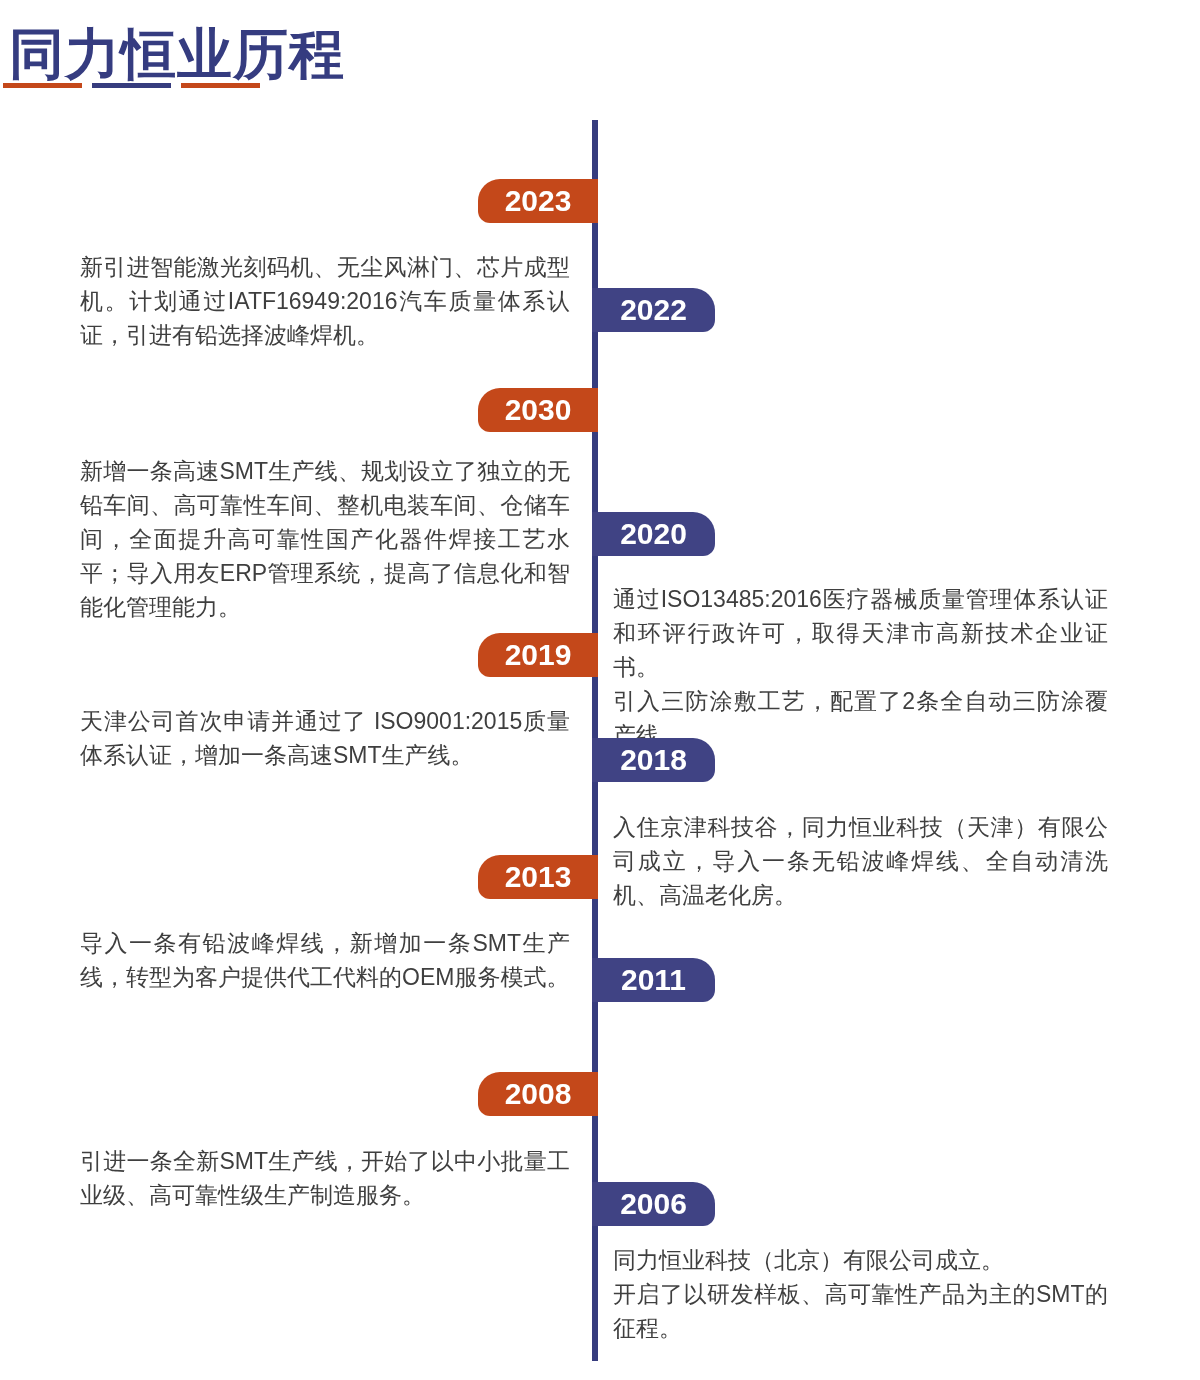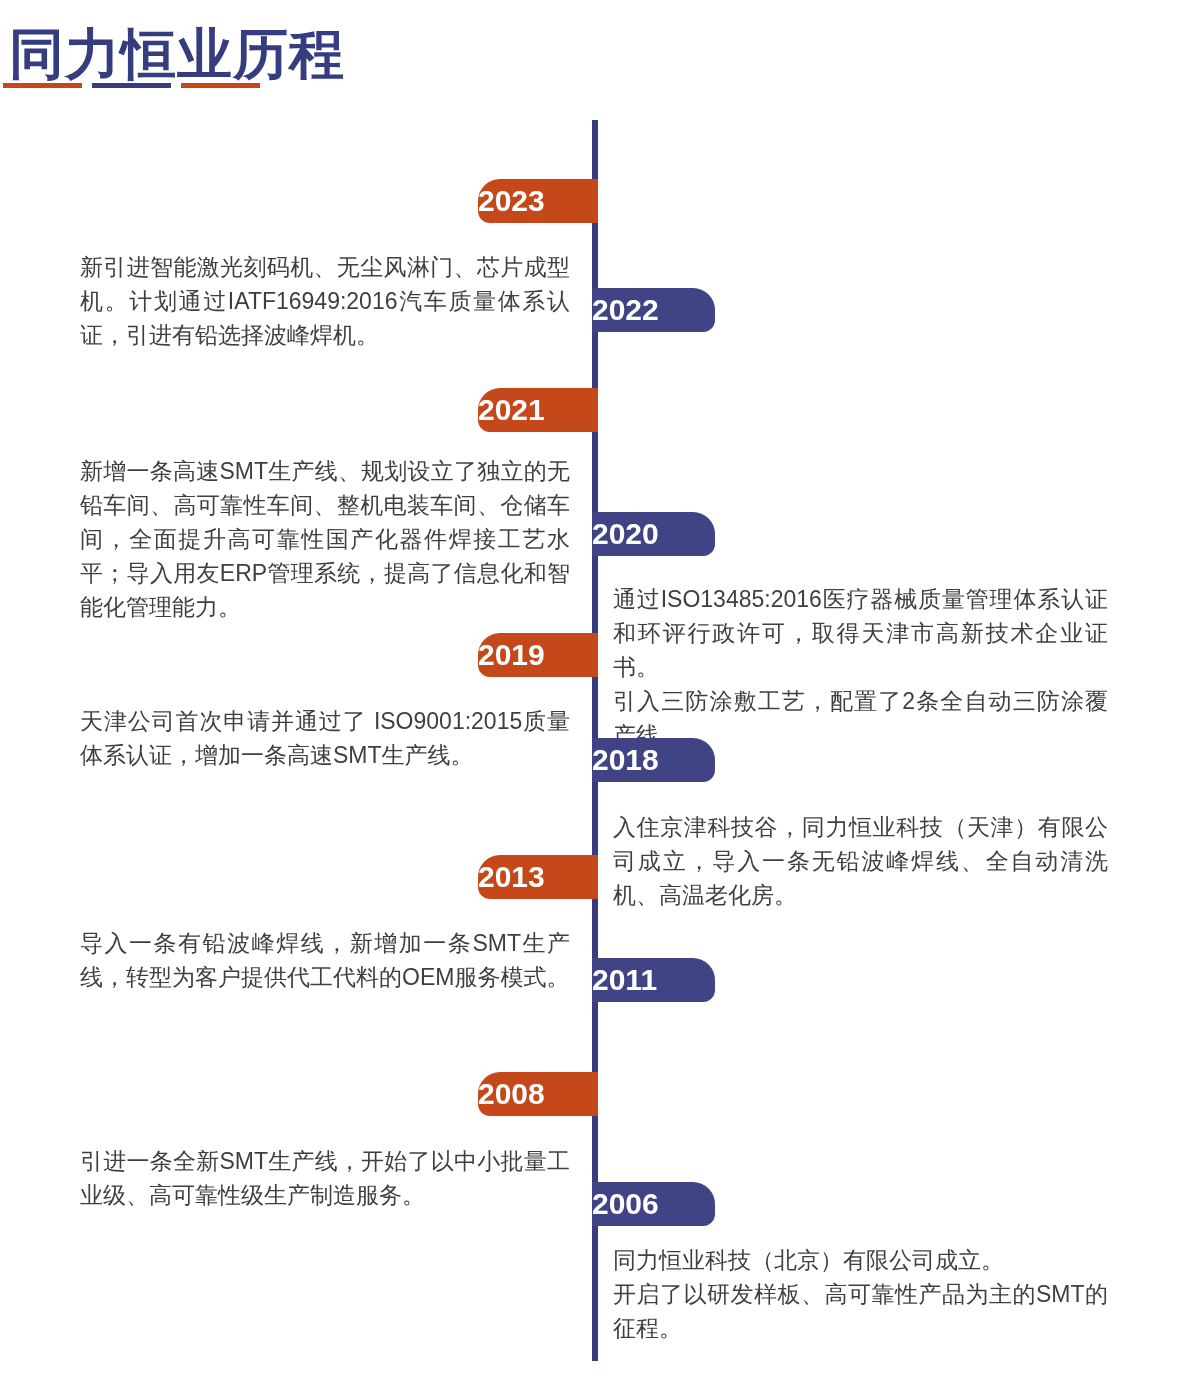--- a/index.html
+++ b/index.html
@@ -34,21 +34,21 @@
     width: 6px;
     height: 1241px;
     background: var(--line, #363c7e);
   }
   
   .event { position: absolute; inset: 0; }
   .badge {
     position: absolute;
     height: 44px;
     line-height: 44px;
-    text-align: left;
+    text-align: center;
     color: #ffffff;
     font-size: 30px;
     font-weight: 700;
     z-index: 2;
   }
   .badge.left  { left: 478px; width: 120px; background: var(--orange, #c4481a); border-radius: 22px 0 0 12px; }
   .badge.right { left: 592px; width: 123px; background: var(--purple, #404384); border-radius: 0 22px 12px 0; }
   .desc {
     position: absolute;
     font-size: 23px;
@@ -75,21 +75,21 @@
   <div class="event">
     <div class="badge left" style="top:179px">2023</div>
     <div class="desc left" style="top:250px">新引进智能激光刻码机、无尘风淋门、芯片成型机。计划通过IATF16949:2016汽车质量体系认证，引进有铅选择波峰焊机。</div>
   </div>
 
   <div class="event">
     <div class="badge right" style="top:288px">2022</div>
   </div>
 
   <div class="event">
-    <div class="badge left" style="top:388px">2021</div>
+    <div class="badge left" style="top:388px">2030</div>
     <div class="desc left" style="top:454px">新增一条高速SMT生产线、规划设立了独立的无铅车间、高可靠性车间、整机电装车间、仓储车间，全面提升高可靠性国产化器件焊接工艺水平；导入用友ERP管理系统，提高了信息化和智能化管理能力。</div>
   </div>
 
   <div class="event">
     <div class="badge right" style="top:512px">2020</div>
     <div class="desc right" style="top:582px">通过ISO13485:2016医疗器械质量管理体系认证和环评行政许可，取得天津市高新技术企业证书。
 引入三防涂敷工艺，配置了2条全自动三防涂覆产线。</div>
   </div>
 
   <div class="event">

